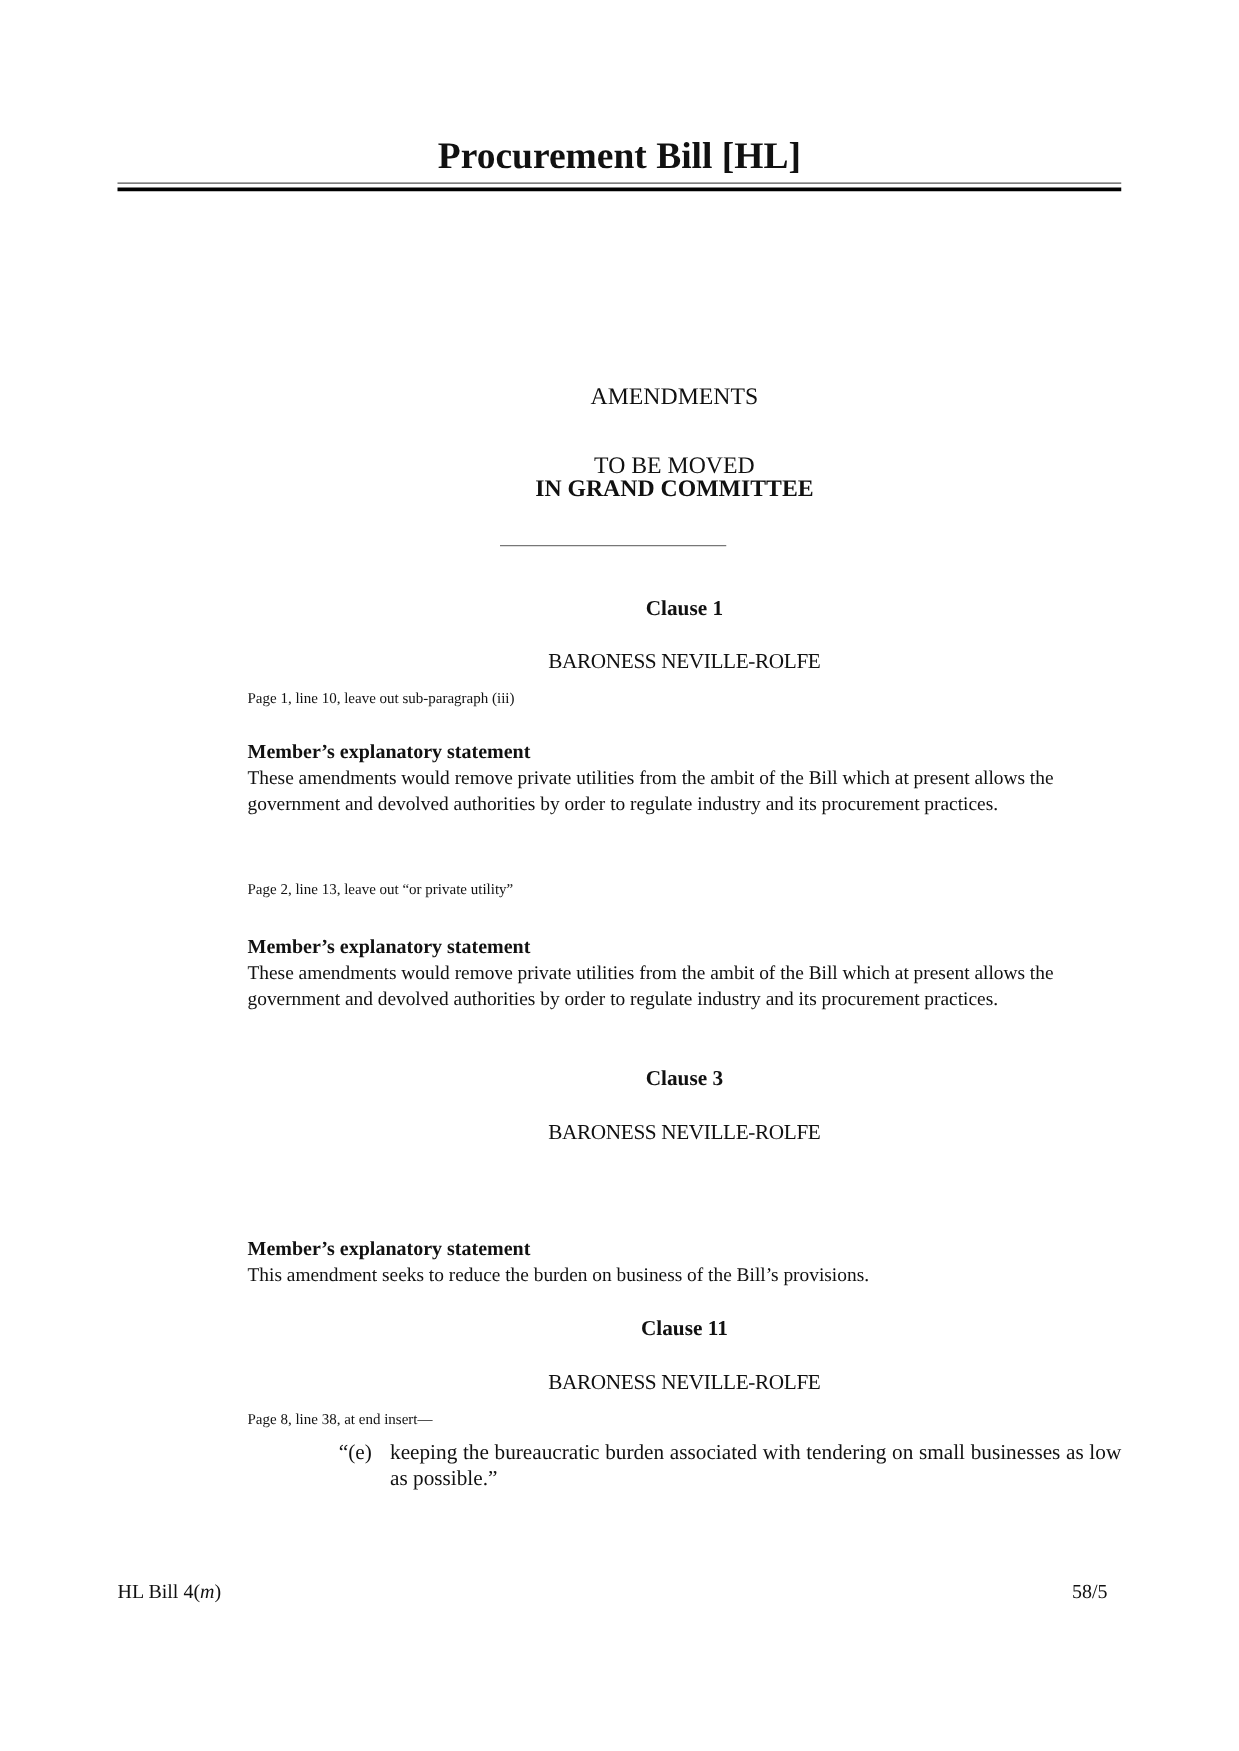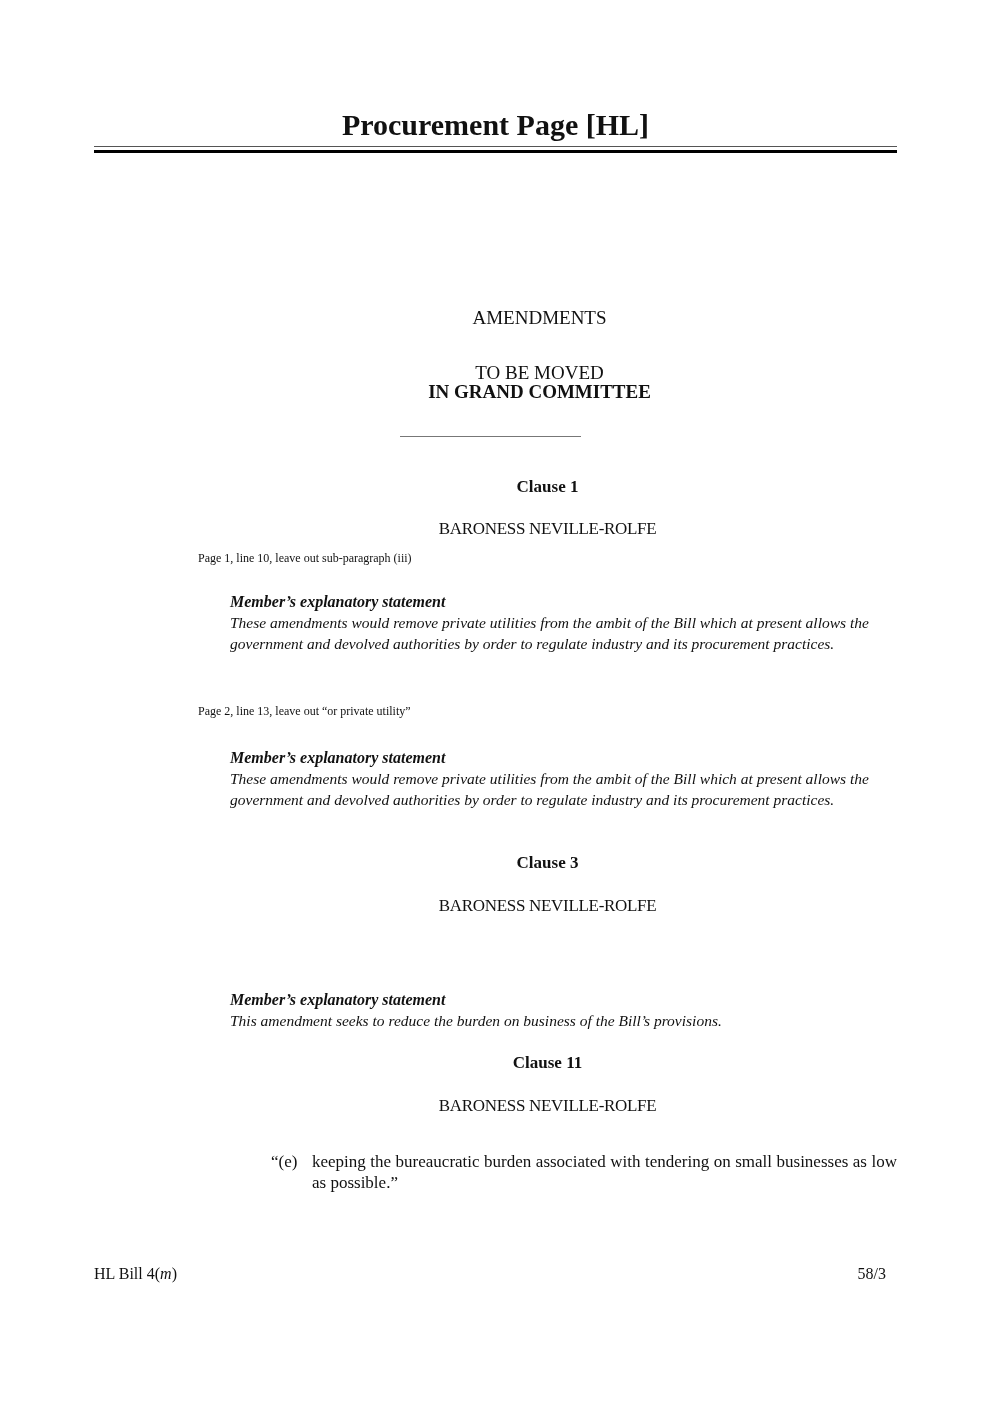--- a/index.html
+++ b/index.html
@@ -79,22 +79,20 @@
       left: 198px; width: 699px;
       font-size: 12px;
       line-height: 21px;
       text-align: justify;
     }
     .stmt {
       position: absolute;
       left: 198px; width: 699px;
       font-size: 16px;
       line-height: 21px;
-      font-style: italic;
-      margin-left: 32px;
     }
     .stmt-title {
       font-weight: bold;
       display: block;
     }
     .stmt-text {
       display: block;
       font-size: 15.5px;
       line-height: 21px;
     }
@@ -126,21 +124,21 @@
       font-size: 16px;
       line-height: 20px;
     }
     .ital { font-style: italic; }
   </style>
 </head>
 <body>
 
 <div class="page">
 
-  <div class="title">Procurement Page [HL]</div>
+  <div class="title">Procurement Bill [HL]</div>
   <div class="rule-thin"></div>
   <div class="rule-thick"></div>
 
   <div class="heading-block" style="top:299px;">AMENDMENTS</div>
   <div class="heading-block" style="top:354px;">TO BE MOVED</div>
   <div class="heading-block" style="top:373px;font-weight:bold;">IN GRAND COMMITTEE</div>
 
   <div class="short-rule"></div>
 
   <div class="clause" style="top:476px;">Clause 1</div>
@@ -159,21 +157,22 @@
 
   <div class="clause" style="top:852px;">Clause 3</div>
   <div class="member" style="top:895px;">BARONESS NEVILLE-ROLFE</div>
   <div class="stmt" style="top:989px;">
     <span class="stmt-title">Member’s explanatory statement</span>
     <span class="stmt-text">This amendment seeks to reduce the burden on business of the Bill’s provisions.</span>
   </div>
 
   <div class="clause" style="top:1052px;">Clause 11</div>
   <div class="member" style="top:1095px;">BARONESS NEVILLE-ROLFE</div>
+  <div class="amend" style="top:1125px;">Page 8, line 38, at end insert—</div>
   <div class="list-item" style="top:1151px;">
     <span class="list-marker">“(e)</span>
     <span class="list-body">keeping the bureaucratic burden associated with tendering on small businesses as low as possible.”</span>
   </div>
 
   <div class="footer-left"><span>HL Bill 4(</span><span class="ital">m</span><span>)</span></div>
-  <div class="footer-right">58/3</div>
+  <div class="footer-right">58/5</div>
 
 </div>
 
 </body></html>

